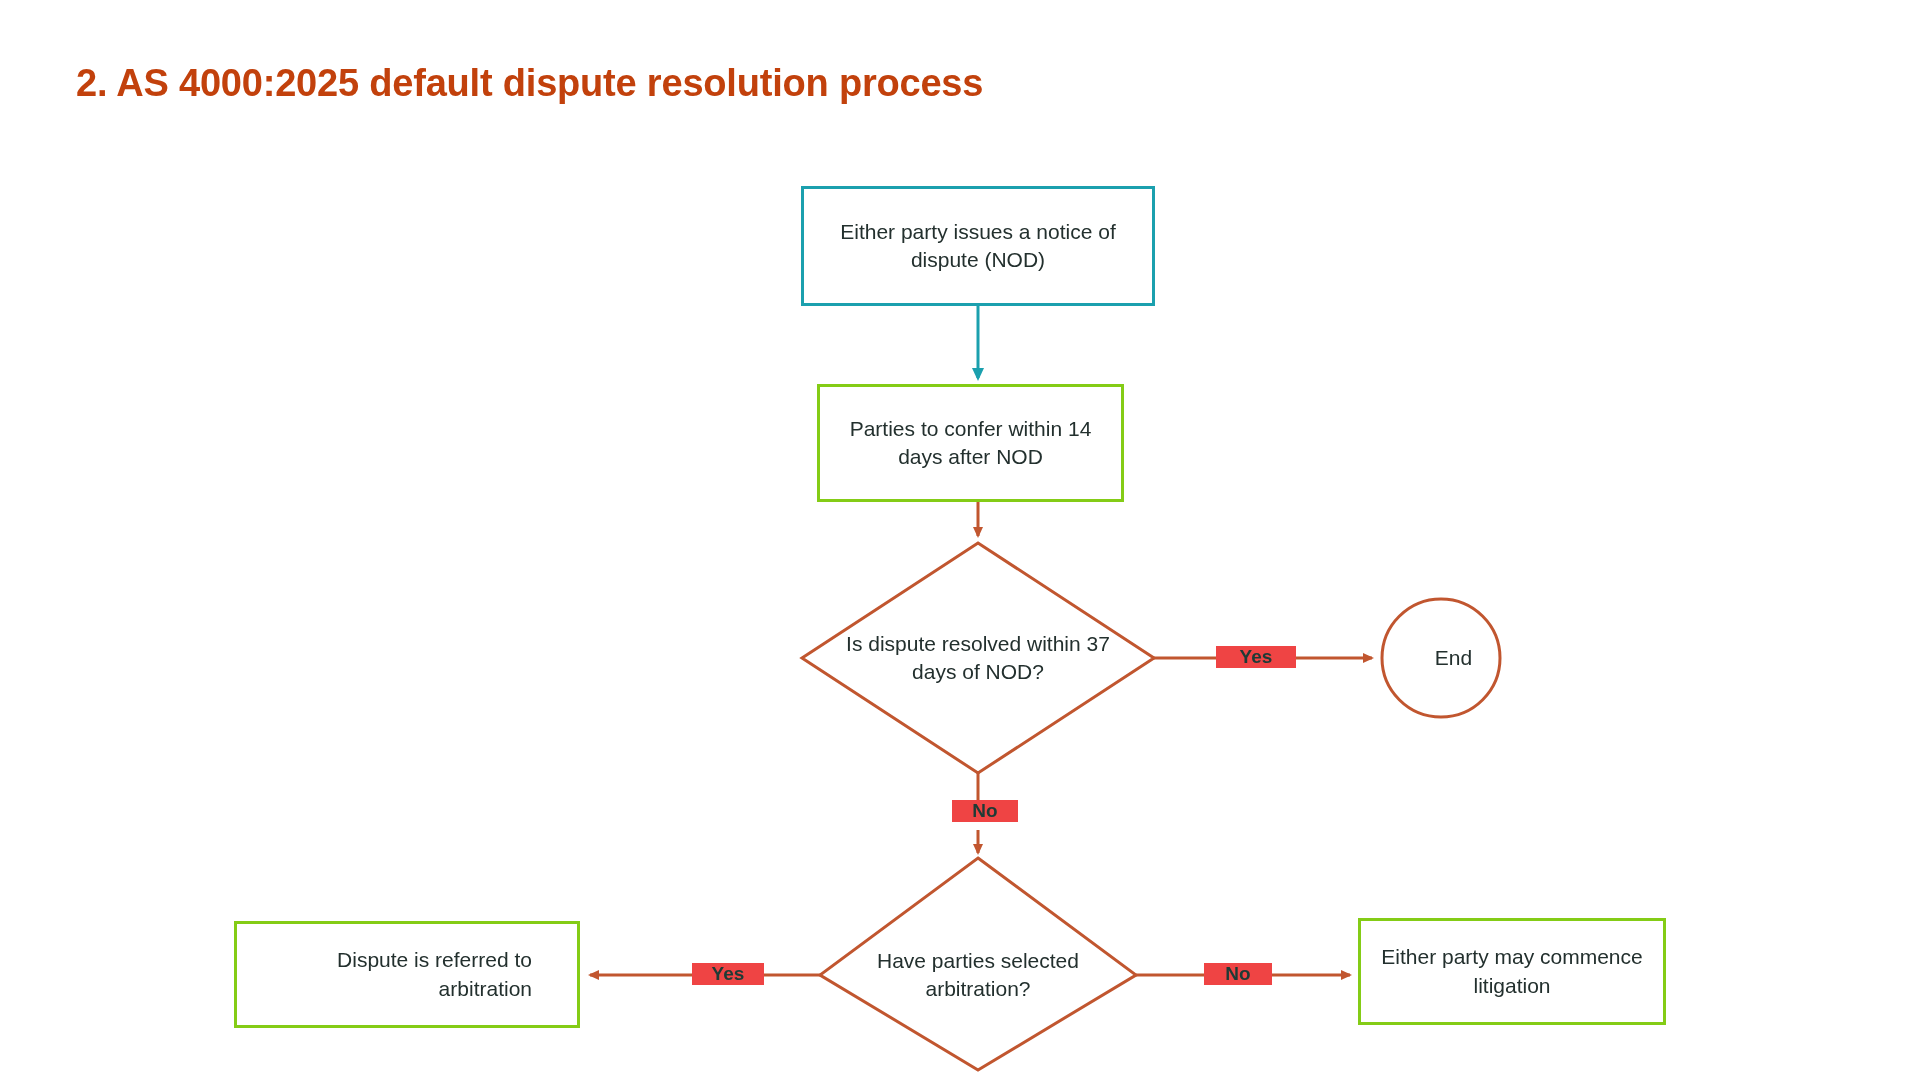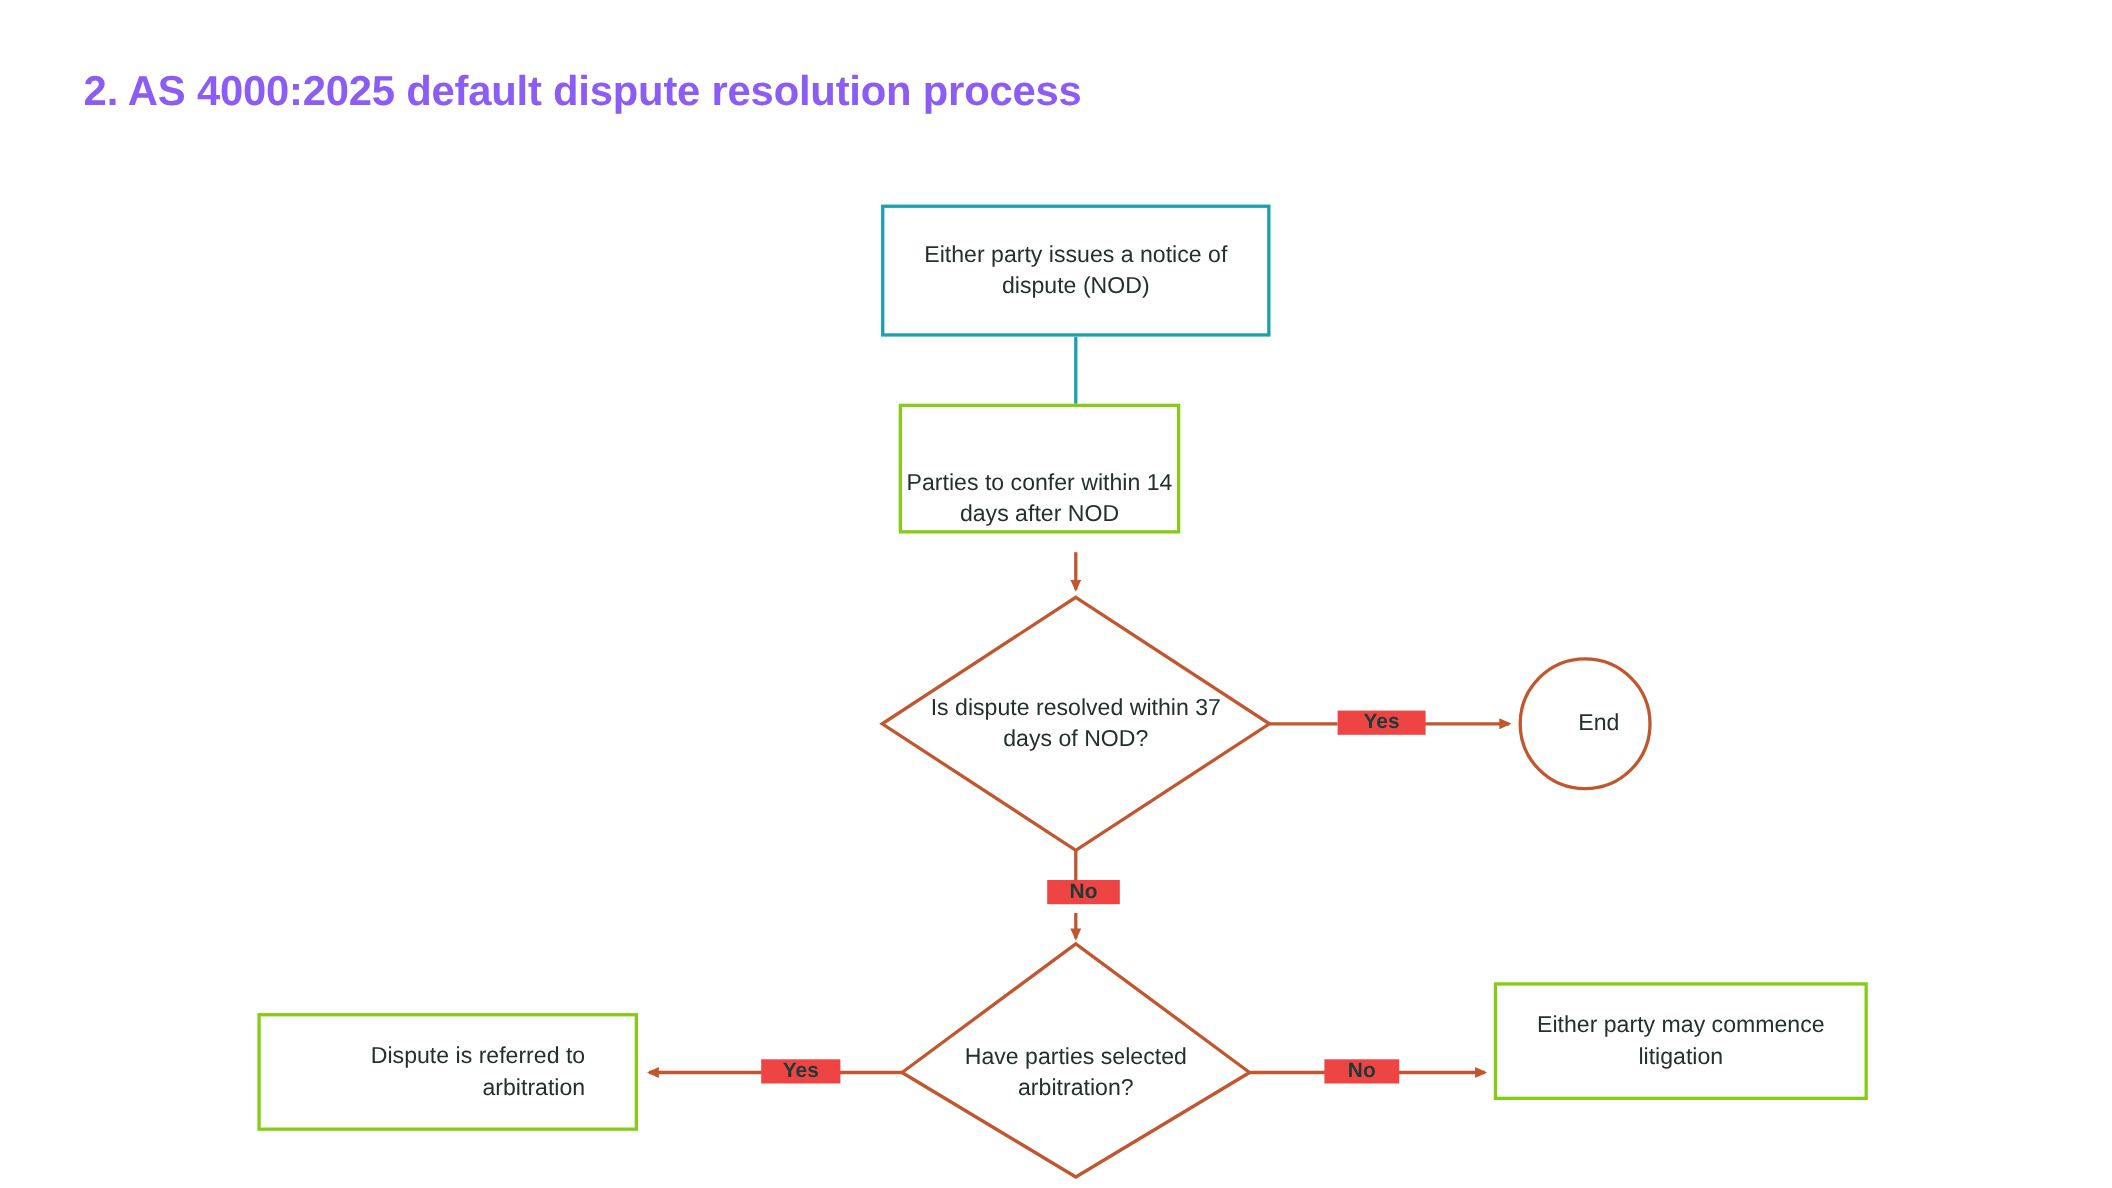--- a/index.html
+++ b/index.html
@@ -15,21 +15,21 @@
     font-family: "Liberation Sans", "DejaVu Sans", sans-serif;
   }
 
   #page-title {
     position: absolute;
     left: 76px;
     top: 62px;
     font-family: "Liberation Sans Narrow", "Liberation Sans", sans-serif;
     font-size: 38px;
     font-weight: bold;
-    color: #8b5cf6;
+    color: #c2410c;
     letter-spacing: -0.2px;
     white-space: nowrap;
   }
 
   #flow-canvas {
     position: absolute;
     left: 0;
     top: 0;
     width: 1920px;
     height: 1080px;
@@ -114,41 +114,41 @@
   <line x1="698" y1="975" x2="590" y2="975" stroke="#c1562f" stroke-width="3" marker-end="url(#arrow-orange)"></line>
 
   <line x1="1136" y1="975" x2="1206" y2="975" stroke="#c1562f" stroke-width="3"></line>
   <line x1="1254" y1="975" x2="1350" y2="975" stroke="#c1562f" stroke-width="3" marker-end="url(#arrow-orange)"></line>
 </svg>
 
 <div class="node node-rect start" style="left:801px; top:186px; width:354px; height:120px;">
   <span style="max-width:290px;">Either party issues a notice of dispute (NOD)</span>
 </div>
 
-<div class="node node-rect" style="left:817px; top:367px; width:256px; height:118px;align-items:flex-end;">
+<div class="node node-rect" style="left:817px; top:384px; width:307px; height:118px;">
   <span style="max-width:268px;">Parties to confer within 14 days after NOD</span>
 </div>
 
 <div class="node-diamond-label" style="left:804px; top:613px; width:348px; height:90px;">
   <span style="max-width:270px;">Is dispute resolved within 37 days of NOD?</span>
 </div>
 
 <div class="node-diamond-label" style="left:1382px; top:636px; width:143px; height:44px;">
   <span>End</span>
 </div>
 
 <div class="node-diamond-label" style="left:826px; top:930px; width:304px; height:90px;">
   <span style="max-width:240px;">Have parties selected arbitration?</span>
 </div>
 
 <div class="node node-rect" style="left:234px; top:921px; width:346px; height:107px;text-align:right;">
   <span style="max-width:250px;">Dispute is referred to arbitration</span>
 </div>
 
-<div class="node node-rect" style="left:1358px; top:893px; width:340px; height:107px;">
+<div class="node node-rect" style="left:1358px; top:918px; width:308px; height:107px;">
   <span style="max-width:290px;">Either party may commence litigation</span>
 </div>
 
 <div class="edge-label" style="left:1216px; top:646px; width:66px;">Yes</div>
 
 <div class="edge-label" style="left:952px; top:800px; width:52px;">No</div>
 
 <div class="edge-label" style="left:692px; top:963px; width:58px;">Yes</div>
 
 <div class="edge-label" style="left:1204px; top:963px; width:54px;">No</div>

